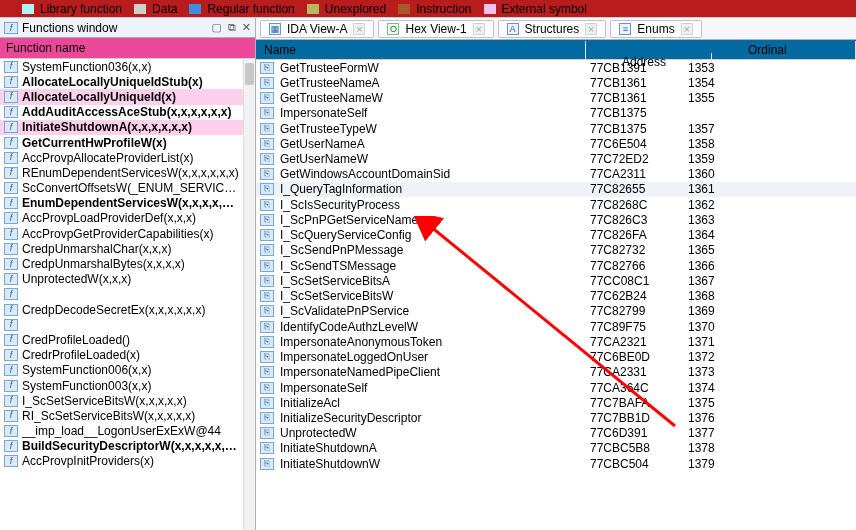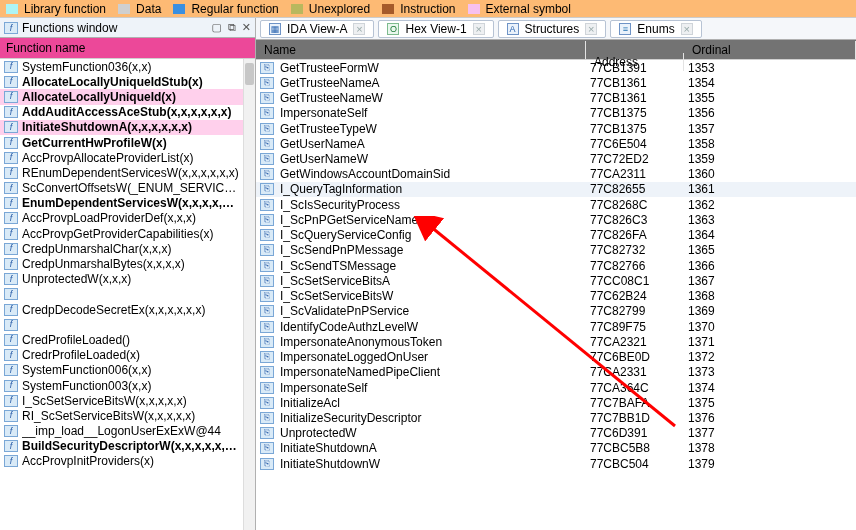--- a/index.html
+++ b/index.html
@@ -11,24 +11,24 @@
     width: 856px;
     height: 530px;
     overflow: hidden;
     position: relative;
   }
   
   .legend {
     display: flex;
     align-items: center;
     gap: 6px;
-    padding: 2px 6px;
+    padding: 2px 22px;
     height: 18px;
     border-bottom: 1px solid #ccc;
-    background: #fdba74;
+    background: #b91c1c;
   }
   .chip { width: 12px; height: 10px; display: inline-block; }
   .chip-lib    { background: #aef4f4; }
   .chip-data   { background: #cfcfcf; }
   .chip-reg    { background: #3a8fe0; }
   .chip-unex   { background: #b8b85e; }
   .chip-instr  { background: #a55a2a; }
   .chip-ext    { background: #f7c0ef; }
   .legend span.lbl { margin-right: 6px; }
 
@@ -158,23 +158,24 @@
   .tab .close {
     color:#9aa; font-size:11px; cursor:pointer;
     width:12px; height:12px;
     display:inline-flex; align-items:center; justify-content:center;
     background:#eef0f2; border:1px solid #cfd4d9;
   }
 
   .columns {
     display: flex;
     border-bottom: 1px solid #d0d0d0;
-    background: #737373;
+    background: #0369a1;
     height: 20px;
     align-items: center;
+    gap: 28px;
   }
   .col {
     padding: 2px 8px;
     border-right: 1px solid #e3e3e3;
   }
   .col.name { flex: 0 0 330px; }
   .col.addr { flex: 0 0 98px; margin-top: 24px; }
   .col.ord  { flex: 1; }
 
   .rows {
@@ -400,21 +401,20 @@
         <div class="erow">
           <span class="ric">⎘</span>
           <span class="rname">GetTrusteeNameW</span>
           <span class="raddr">77CB1361</span>
           <span class="rord">1355</span>
         </div>
         <div class="erow">
           <span class="ric">⎘</span>
           <span class="rname">ImpersonateSelf</span>
           <span class="raddr">77CB1375</span>
-          <span class="rord">1356</span>
         </div>
         <div class="erow">
           <span class="ric">⎘</span>
           <span class="rname">GetTrusteeTypeW</span>
           <span class="raddr">77CB1375</span>
           <span class="rord">1357</span>
         </div>
         <div class="erow">
           <span class="ric">⎘</span>
           <span class="rname">GetUserNameA</span>

